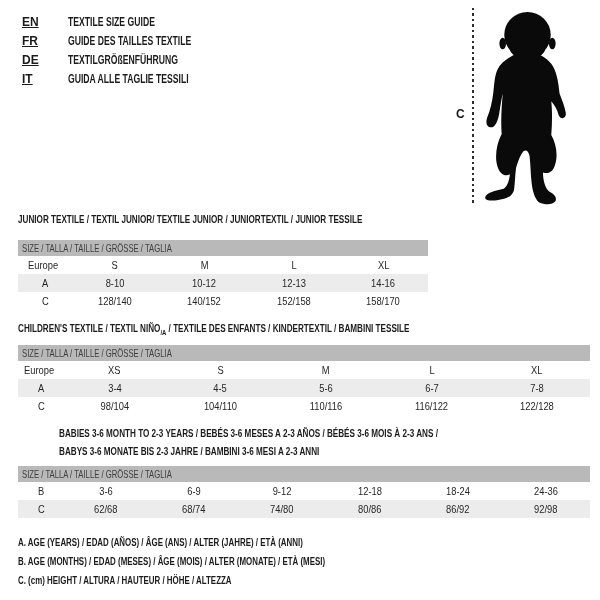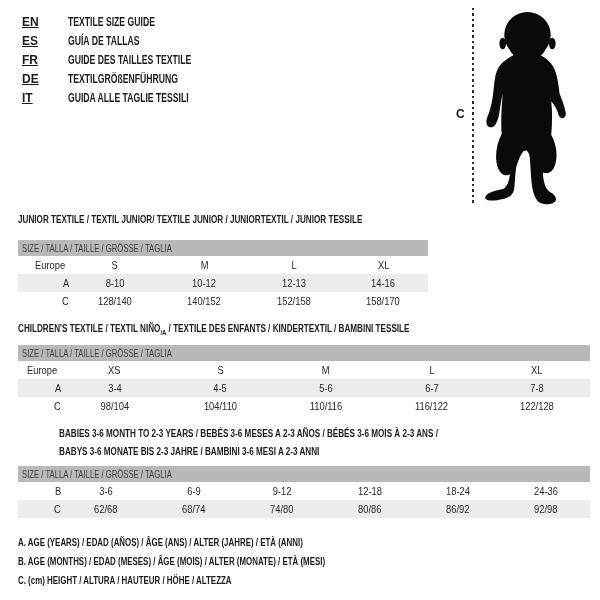--- a/index.html
+++ b/index.html
@@ -28,39 +28,35 @@
   
   .tbl-title{font-size:11px;line-height:14px;}
   .tbl-title .sub{font-size:8px;vertical-align:-3px;}
   .t3-title div{line-height:18px;}
 
   
   table.sizes{position:absolute;border-collapse:collapse;table-layout:fixed;font-size:11px;color:#262626;}
   table.sizes th{height:16px;background:#b9b9b9;color:#3e3e3e;font-weight:400;
                  text-align:left;padding:0 3px 0 4px;font-size:11px;}
   table.sizes td{height:18px;padding:0;text-align:center;vertical-align:middle;}
-  table.sizes td.lbl{text-align:right;padding-left:4px;}
+  table.sizes td.lbl{text-align:center;padding-left:4px;}
   table.sizes tr.shaded td{background:#ececec;}
 
   
   .footnotes div{height:19px;font-size:11px;}
 </style>
 </head>
 <body>
 
 <div class="page">
 
   <div class="abs lang-list">
     <div class="lang-row">
       <span class="lang-code">EN</span>
       <span class="cL">TEXTILE SIZE GUIDE</span>
-    </div>
-    <div class="lang-row">
-      <span class="lang-code">ES</span>
-      <span class="cL">GUÍA DE TALLAS</span>
     </div>
     <div class="lang-row">
       <span class="lang-code">FR</span>
       <span class="cL">GUIDE DES TAILLES TEXTILE</span>
     </div>
     <div class="lang-row">
       <span class="lang-code">DE</span>
       <span class="cL">TEXTILGRÖßENFÜHRUNG</span>
     </div>
     <div class="lang-row">

